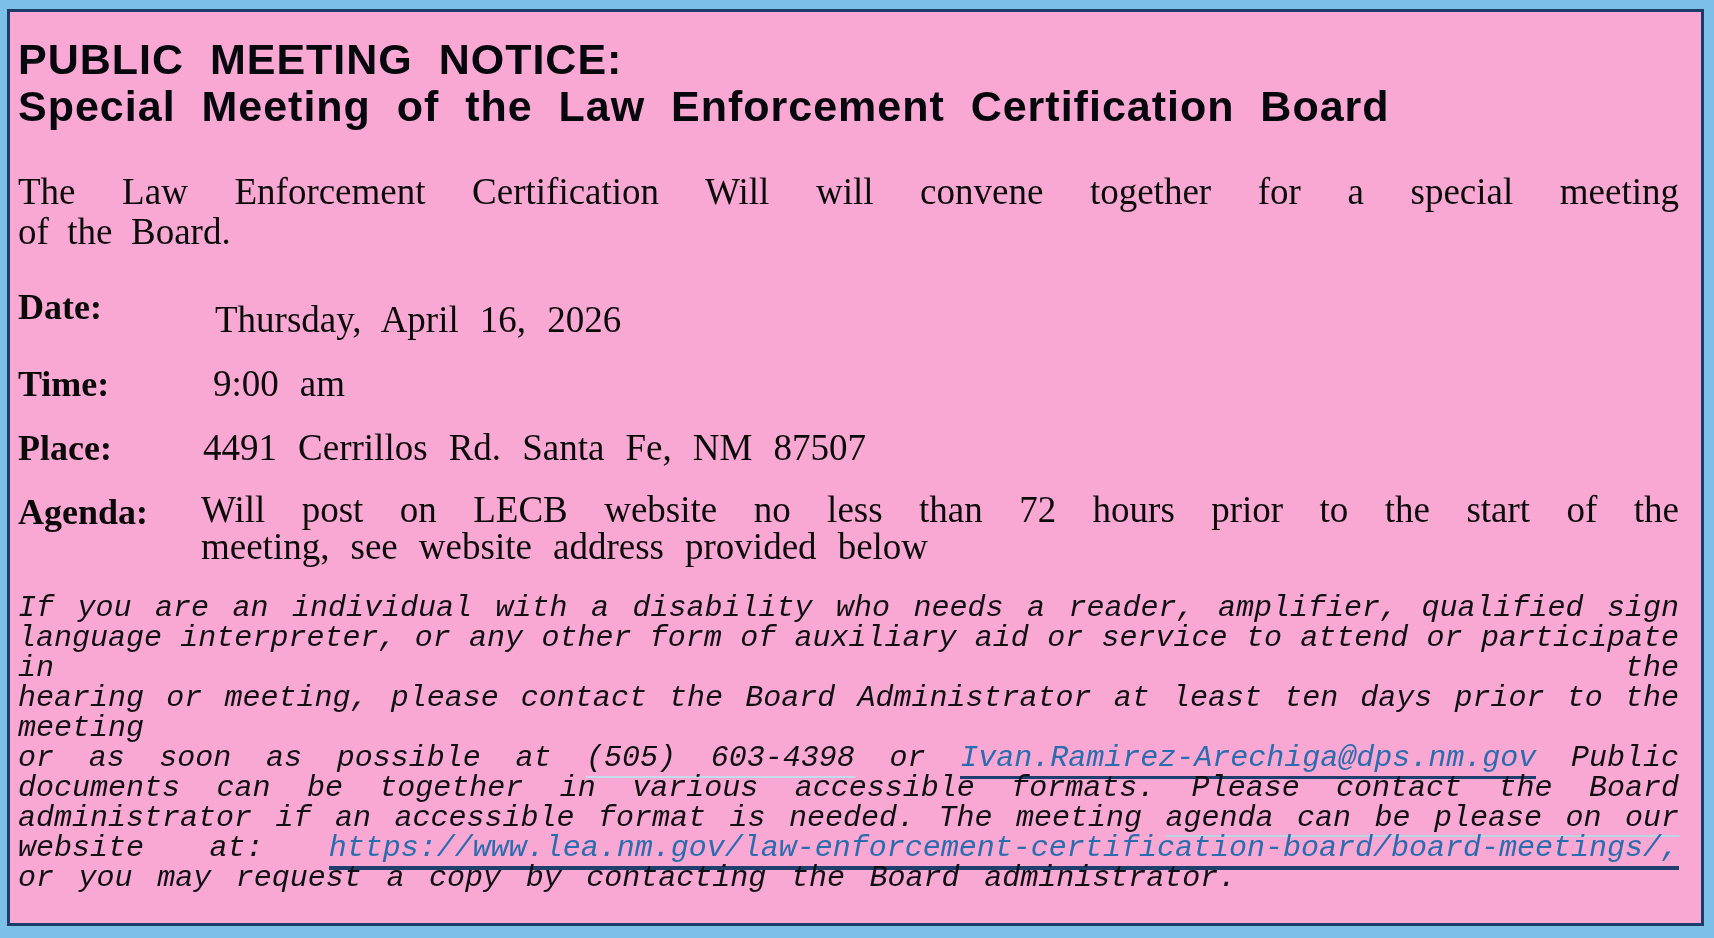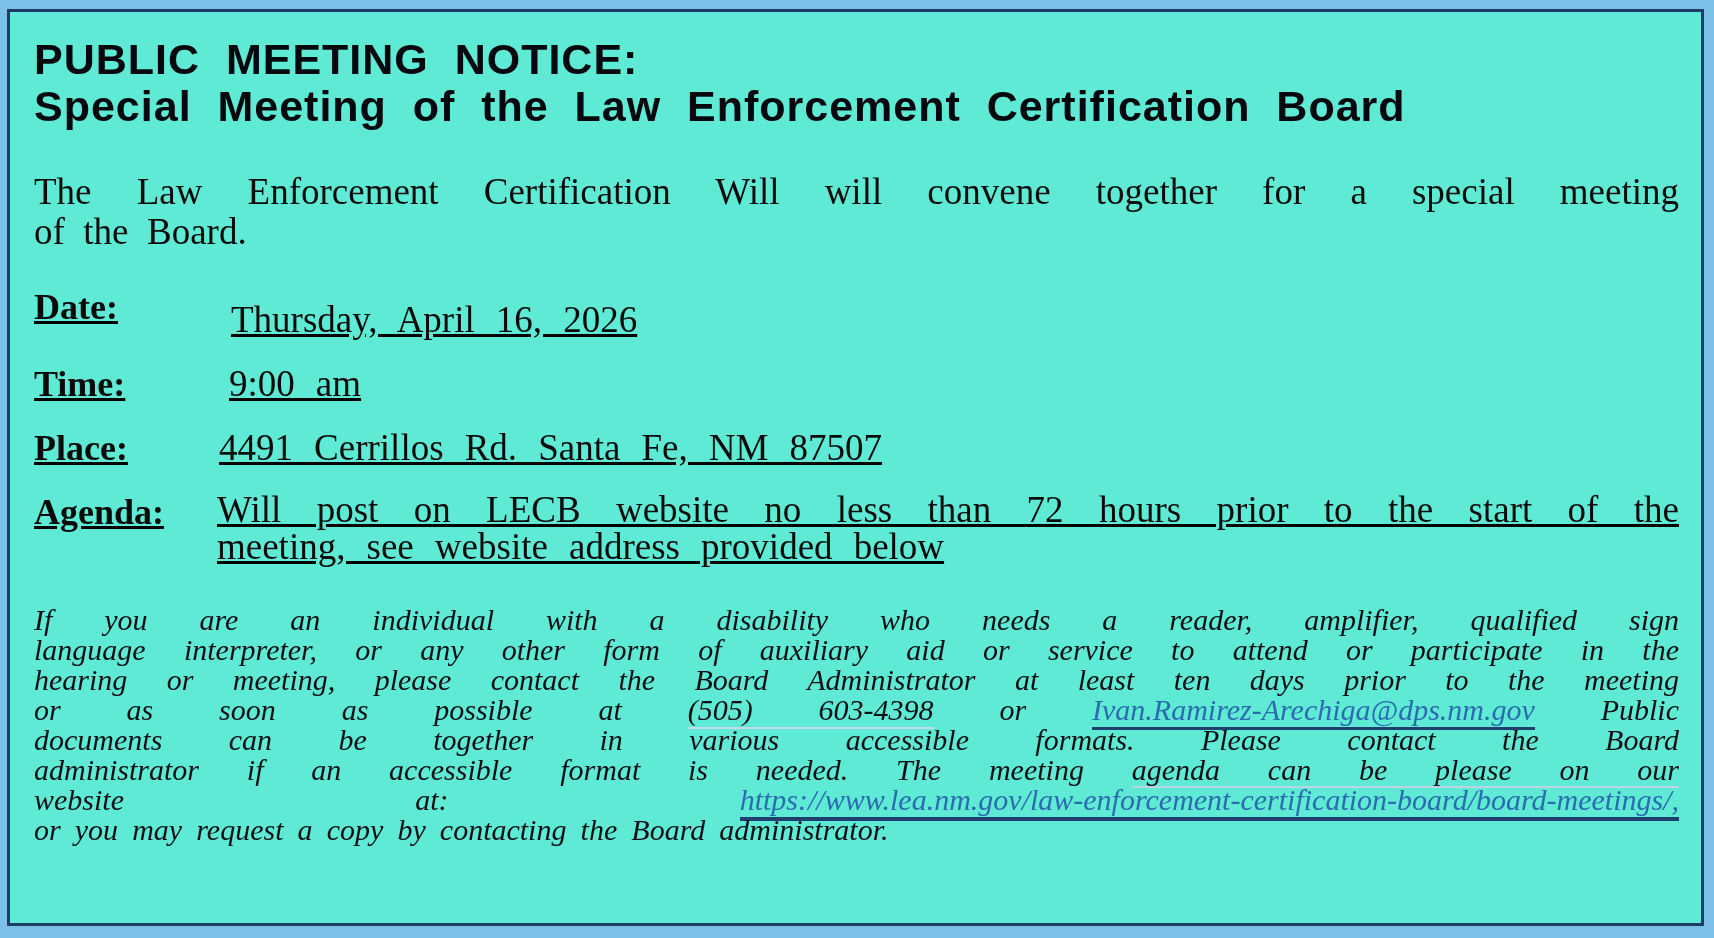--- a/index.html
+++ b/index.html
@@ -5,23 +5,23 @@
   * { margin:0; padding:0; box-sizing:border-box; }
   body { width:1714px; height:938px; overflow:hidden; background:#ffffff; }
 
   .page {
     width:1714px; height:938px;
     background:#7cc0e8;            
     padding:9px 10px 12px 7px;
   }
   .panel {
     width:100%; height:100%;
-    background:#5eead4;
+    background:#f9a8d4;
     border:3px solid #1e3c6a;      
-    padding:24px 22px 0 24px;
+    padding:24px 22px 0 8px;
     overflow:hidden;
   }
 
   
   .title-block { color:#07080d; }
   .title-line {
     font-family:"Liberation Sans", sans-serif;
     font-weight:700;
     font-size:43px;
     line-height:47px;
@@ -32,42 +32,42 @@
 
   
   .serif { font-family:"Liberation Serif", serif; color:#0b0b0b; }
 
   .intro { margin-top:42px; font-size:37px; line-height:40px; word-spacing:0.25em; }
   .jline { text-align:justify; text-align-last:justify; text-justify:inter-word; }
   .lline { text-align:left; }
 
   
   .fields { margin-top:34px; }
-  .row { display:flex; margin-top:22px;text-decoration:underline; }
+  .row { display:flex; margin-top:22px; }
   .row:first-child { margin-top:0; }
   .row-label {
     flex:none; width:183px;
     font-family:"Liberation Serif", serif;
     font-weight:700; font-size:36px; line-height:42px; color:#0a0a0a;
   }
   .row-value {
     flex:1 1 auto;
     font-family:"Liberation Serif", serif;
     font-size:37px; line-height:42px; color:#0b0b0b;
     word-spacing:0.32em;
   }
   .indent-date  { padding-left:14px;margin-top:13px; }
   .indent-time  { padding-left:12px; }
   .indent-place { padding-left:2px;  }
   .agenda-value { line-height:37px; }
 
   
   .accessibility {
-    margin-top:40px;
-    font-family:Liberation Serif, serif;
+    margin-top:28px;
+    font-family:Liberation Mono, monospace;
     font-style:italic;
     font-size:30px;
     line-height:30px;
     color:#101014;
   }
   .acc-line { margin:0; }
   .acc-last { word-spacing:0.22em; }
 
   .phone-number {
     border-bottom:2px solid #c7dcEA;

